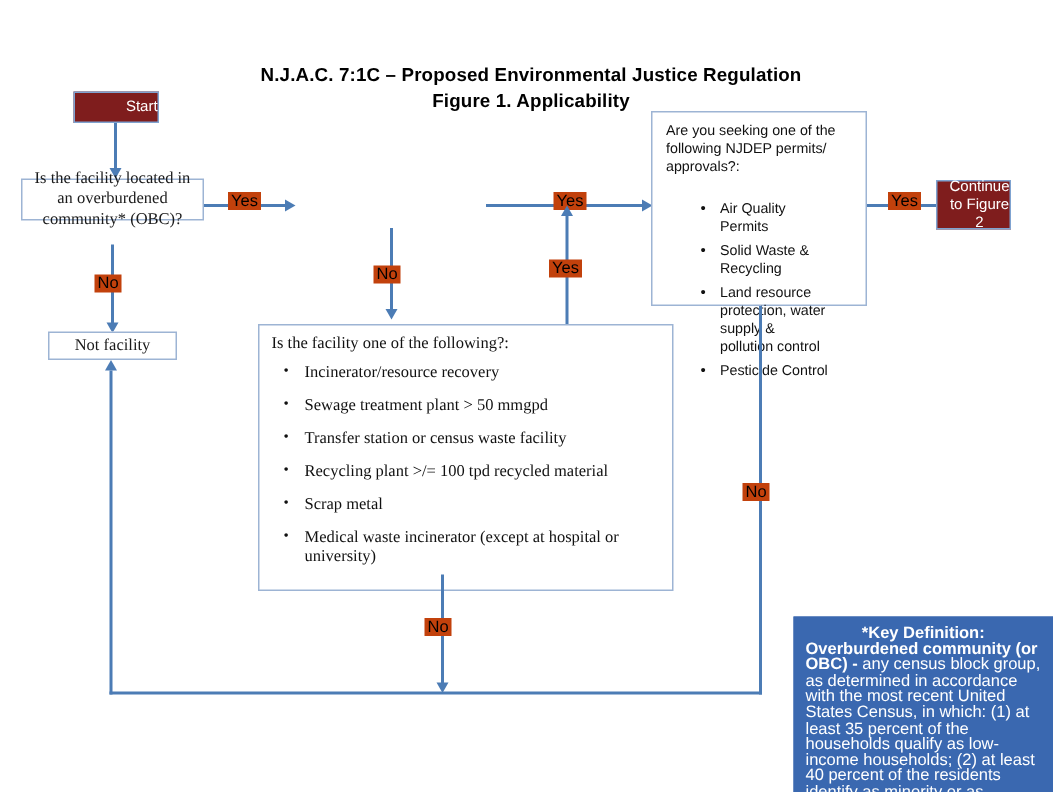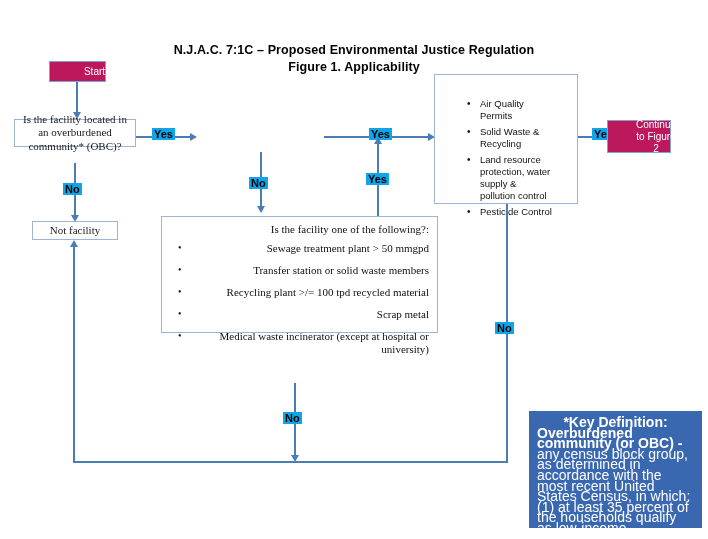--- a/index.html
+++ b/index.html
@@ -11,21 +11,21 @@
   .title{position:absolute;left:0;top:10px;width:708px;text-align:center;
          font-family:"Liberation Sans",sans-serif;font-weight:bold;
          font-size:12.5px;line-height:17px;color:#000;letter-spacing:.1px;margin-top:32px;}
 
   
   .box{position:absolute;box-sizing:border-box;background:#ffffff;
        border:1px solid #9DB4D4;}
   .box .txt{font-family:"Liberation Serif",serif;font-size:11px;line-height:13.5px;color:#1a1a1a;}
   .center{display:flex;align-items:center;justify-content:center;text-align:center;}
 
-  .termbox{position:absolute;box-sizing:border-box;background:#be185d;
+  .termbox{position:absolute;box-sizing:border-box;background:#7f1d1d;
            border:1px solid #7FA3D1;display:flex;align-items:center;
            justify-content:center;text-align:center;
            font-family:"Liberation Sans",sans-serif;font-size:10px;
            line-height:12px;color:#ffffff;padding-left:34px;}
 
   
   .listbox{position:absolute;box-sizing:border-box;background:#fff;
            border:1px solid #9DB4D4;padding:6px 8px 4px 8px;}
   .listbox .lead{font-size:11px;line-height:13px;margin:0 0 6px 0;}
   .listbox ul{margin:0;padding:0 0 0 22px;list-style:none;}
@@ -38,37 +38,37 @@
   .permbox .lead{font-family:"Liberation Sans",sans-serif;font-size:9.5px;
                  line-height:12px;margin:0 0 5px 0;color:#111;}
   .permbox ul{margin:16px;padding:0 0 0 20px;list-style:none;}
   .permbox li{font-family:"Liberation Sans",sans-serif;font-size:9.5px;
               line-height:12px;margin-bottom:4px;position:relative;color:#111;}
   .permbox li:before{content:"\2022";position:absolute;left:-13px;top:0;font-size:10px;}
 
   
   .keybox{position:absolute;box-sizing:border-box;background:#3A68B0;
           border:1px solid #3A68B0;padding:5px 7px 6px 7px;
-          font-family:"Liberation Sans",sans-serif;font-size:14px;
+          font-family:"Liberation Sans",sans-serif;font-size:11px;
           line-height:10.6px;color:#ffffff;text-align:left;}
   .keybox .kt{display:block;text-align:center;font-weight:bold;}
   .keybox .ku{font-weight:bold;}
 
   
   .vl{position:absolute;width:2px;background:#4C7CB5;}
   .hl{position:absolute;height:2px;background:#4C7CB5;}
   .ar{position:absolute;width:0;height:0;}
   .ar-d{border-left:4.5px solid transparent;border-right:4.5px solid transparent;
         border-top:7px solid #4C7CB5;}
   .ar-u{border-left:4.5px solid transparent;border-right:4.5px solid transparent;
         border-bottom:7px solid #4C7CB5;}
   .ar-r{border-top:4.5px solid transparent;border-bottom:4.5px solid transparent;
         border-left:7px solid #4C7CB5;}
   .lbl{position:absolute;font-family:"Liberation Sans",sans-serif;
-       font-weight:bold;font-size:11px;color:#000;background:#0ea5e9;
+       font-weight:normal;font-size:11px;color:#000;background:#c2410c;
        padding:0 2px;white-space:nowrap;}
 </style>
 </head>
 <body>
 
 <div class="stage">
 
   <div class="title">
     <div>N.J.A.C. 7:1C – Proposed Environmental Justice Regulation</div>
     <div>Figure 1. Applicability</div>
@@ -102,53 +102,55 @@
 
 
   <div class="hl" style="left:324px;top:136px;width:104px;"></div>
   <div class="lbl" style="left:369px;top:128px;">Yes</div>
   <div class="ar ar-r" style="left:428px;top:133px;"></div>
 
   <div class="vl" style="left:260px;top:152px;height:58px;"></div>
   <div class="lbl" style="left:249px;top:177px;">No</div>
   <div class="ar ar-d" style="left:256.5px;top:206px;"></div>
 
-  <div class="listbox" style="left:161px;top:216px;width:277px;height:117px;text-align:right;">
+  <div class="listbox" style="left:172px;top:216px;width:277px;height:178px;">
     <div class="lead">Is the facility one of the following?:</div>
     <ul>
+      <li>Incinerator/resource recovery</li>
       <li>Sewage treatment plant &gt; 50 mmgpd</li>
-      <li>Transfer station or solid waste members</li>
+      <li>Transfer station or census waste facility</li>
       <li>Recycling plant &gt;/= 100 tpd recycled material</li>
       <li>Scrap metal</li>
       <li>Medical waste incinerator (except at hospital or university)</li>
     </ul>
   </div>
 
   <div class="vl" style="left:377px;top:143px;height:73px;"></div>
   <div class="lbl" style="left:366px;top:173px;">Yes</div>
   <div class="ar ar-u" style="left:373.5px;top:137px;"></div>
 
   <div class="vl" style="left:294px;top:383px;height:75px;"></div>
   <div class="lbl" style="left:283px;top:412px;">No</div>
   <div class="ar ar-d" style="left:290.5px;top:455px;"></div>
 
   <div class="permbox" style="left:434px;top:74px;width:144px;height:130px;">
+    <div class="lead">Are you seeking one of the following NJDEP  permits/ approvals?:</div>
     <ul>
       <li>Air Quality Permits</li>
       <li>Solid Waste &amp; Recycling</li>
       <li>Land resource protection, water supply &amp; pollution control</li>
       <li>Pesticide Control</li>
     </ul>
   </div>
 
   <div class="hl" style="left:578px;top:136px;width:48px;"></div>
   <div class="lbl" style="left:592px;top:128px;">Yes</div>
   <div class="ar ar-r" style="left:625px;top:133px;"></div>
 
-  <div class="termbox" style="left:607px;top:120px;width:64px;height:33px;">
+  <div class="termbox" style="left:624px;top:120px;width:50px;height:33px;justify-content:flex-end;">
     <span>Continue to Figure 2</span>
   </div>
 
   <div class="vl" style="left:506px;top:204px;height:259px;"></div>
   <div class="lbl" style="left:495px;top:322px;">No</div>
 
   <div class="hl" style="left:73px;top:461px;width:435px;"></div>
 
   <div class="keybox" style="left:529px;top:411px;width:173px;height:117px;">
     <span class="kt">*Key Definition:</span>

